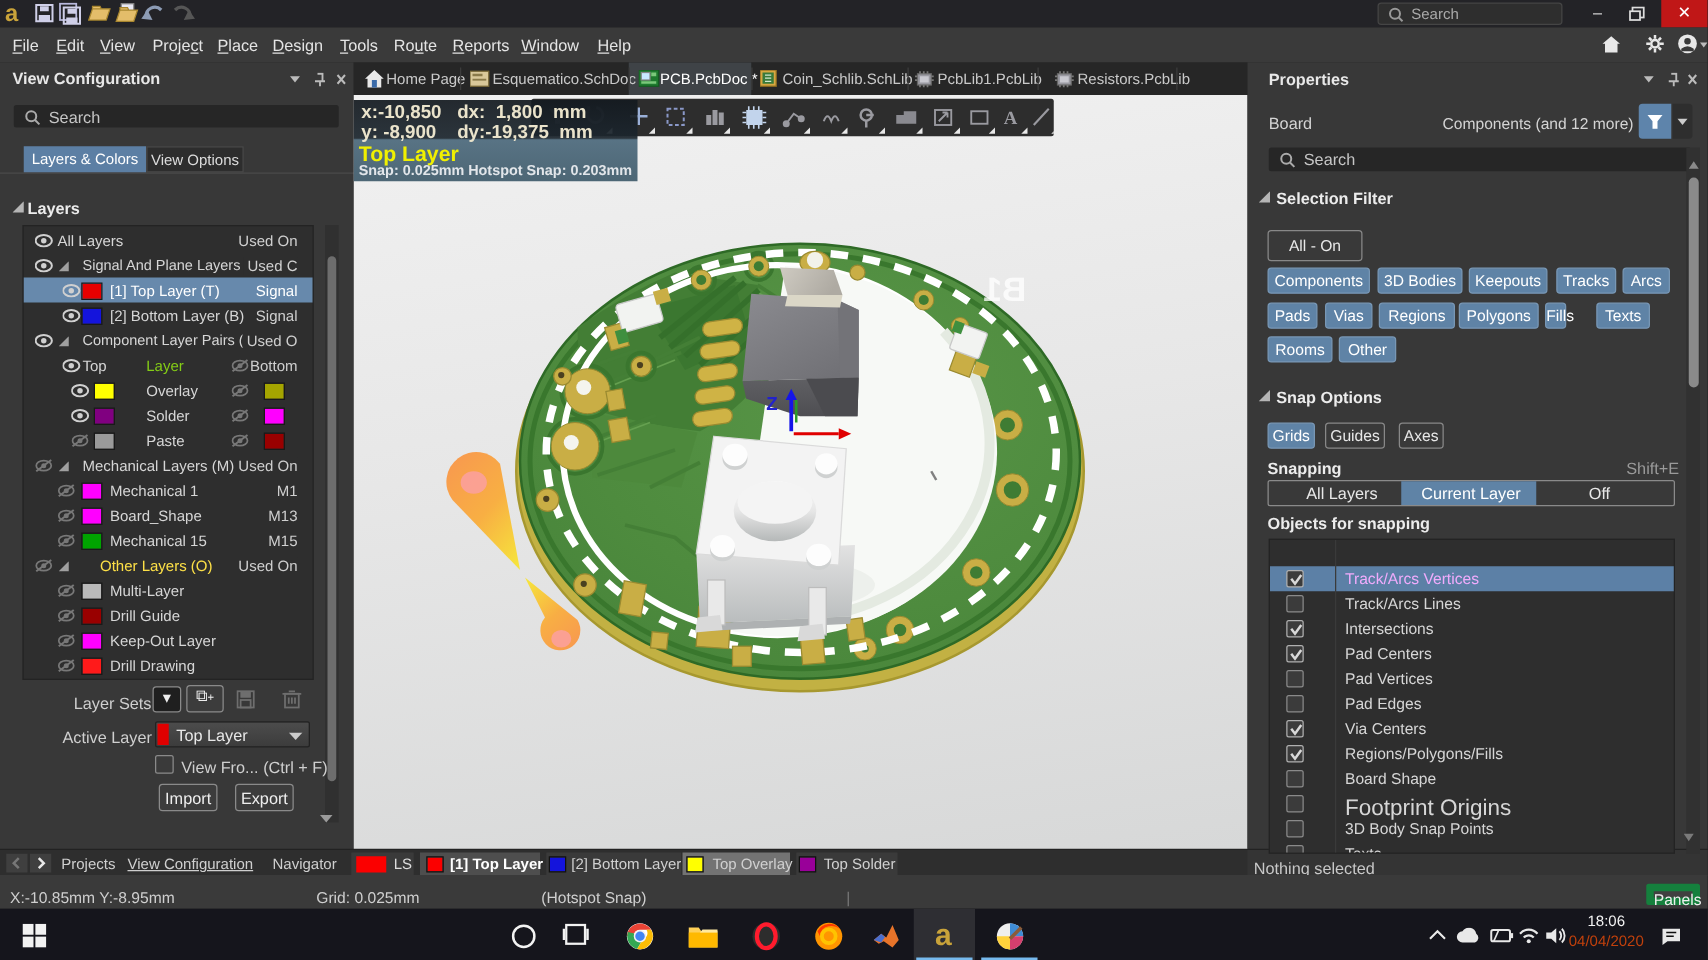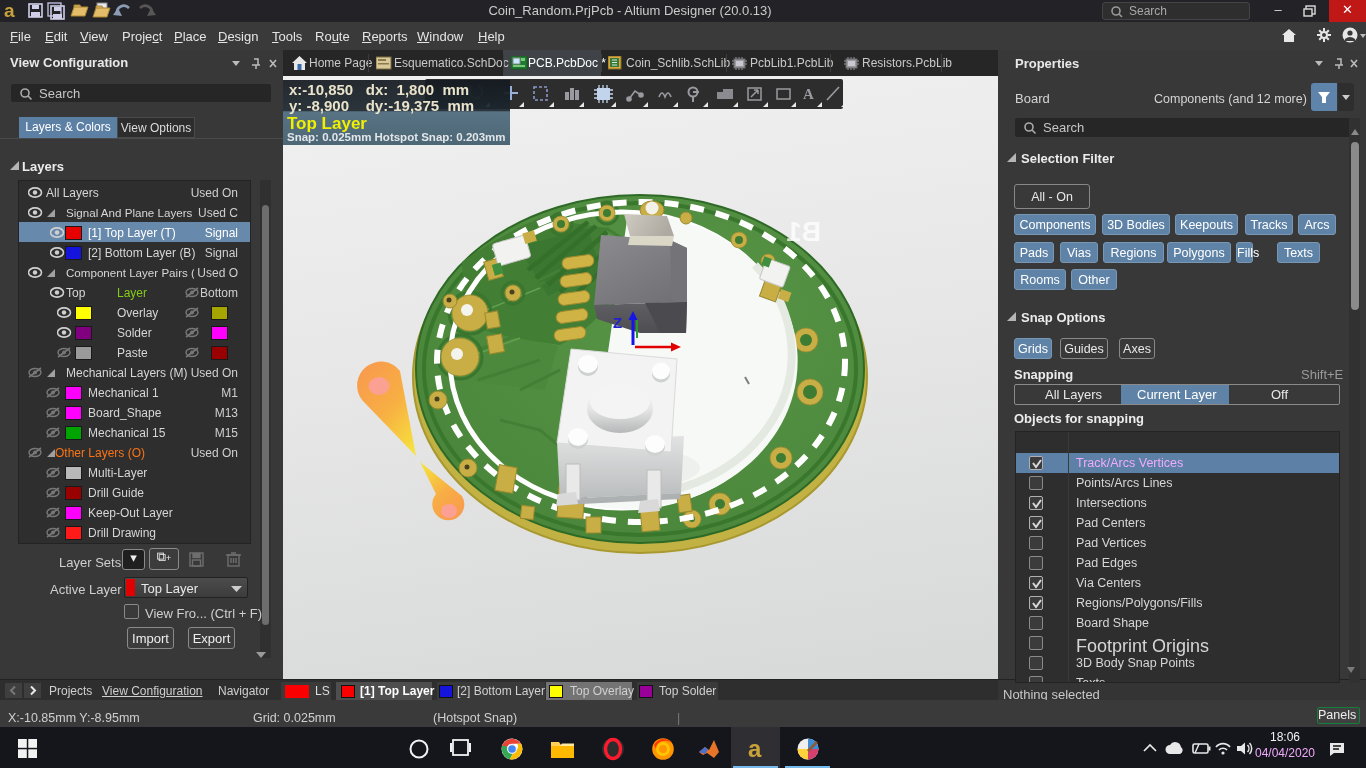--- a/index.html
+++ b/index.html
@@ -48,21 +48,20 @@
 #rightpanel{left:998px;top:50px;width:368px;height:629px;background:#383838;color:#d4d4d4;font-size:13px}
 .bluebtn{position:absolute;background:#5f83a6;border:1px solid #7897b5;border-radius:3px;color:#fff;font-size:12.5px;text-align:center;height:21px;line-height:20px}
 .darkbtn{position:absolute;background:#393939;border:1px solid #888;border-radius:3px;color:#e8e8e8;font-size:12.5px;text-align:center;height:21px;line-height:20px}
 .sechead{position:absolute;font-weight:bold;color:#ececec;font-size:13px}
 </style>
 </head>
 <body>
 <div id="root">
 
 <div id="titlebar" class="abs">
-  <div id="title" class="abs">Coin_Random.PrjPcb - Altium Designer (20.0.13)</div>
   <div id="tsearch" class="abs">Search
     <svg class="abs" style="left:7px;top:2px" width="14" height="14">
           <circle cx="6" cy="6" r="4" fill="none" stroke="#999" stroke-width="1.6"></circle>
           <line x1="9" y1="9" x2="12" y2="12" stroke="#999" stroke-width="1.6"></line>
         </svg>
   </div>
   <div class="winbtn abs" style="left:1263px">–</div>
   <svg class="abs" style="left:1303px;top:5px" width="14" height="12">
         <rect x="3" y="1" width="9" height="8" fill="none" stroke="#ddd" stroke-width="1.4"></rect>
         <rect x="1" y="4" width="8" height="7" fill="#232327" stroke="#ddd" stroke-width="1.4"></rect>
@@ -275,21 +274,21 @@
         <span class="abs" style="left:69px;top:245px;color:#d6d6d6;font-size:12px">Mechanical 15</span>
         <span class="abs" style="right:12px;top:245px;color:#cfcfcf;font-size:12px">M15</span>
         <svg class="abs" style="left:9px;top:266px" width="15" height="11">
           <ellipse cx="7" cy="5.5" rx="6" ry="4" fill="none" stroke="#787878" stroke-width="1.4"></ellipse>
           <circle cx="7" cy="5.5" r="2" fill="#787878"></circle>
           <line x1="1" y1="10" x2="13" y2="1" stroke="#787878" stroke-width="1.6"></line>
         </svg>
         <svg class="abs" style="left:28px;top:268px" width="9" height="9">
           <path d="M8,0 L8,8 L0,8 Z" fill="#a0a0a0"></path>
         </svg>
-        <span class="abs" style="left:36px;top:265px;color:#f97316;font-size:12px">Other Layers (O)</span>
+        <span class="abs" style="left:61px;top:265px;color:#fde047;font-size:12px">Other Layers (O)</span>
         <span class="abs" style="right:12px;top:265px;color:#cfcfcf;font-size:12px;background:#2e2e2e;padding-left:3px">Used On</span>
         <svg class="abs" style="left:27px;top:286px" width="15" height="11">
           <ellipse cx="7" cy="5.5" rx="6" ry="4" fill="none" stroke="#787878" stroke-width="1.4"></ellipse>
           <circle cx="7" cy="5.5" r="2" fill="#787878"></circle>
           <line x1="1" y1="10" x2="13" y2="1" stroke="#787878" stroke-width="1.6"></line>
         </svg>
         <div class="abs" style="left:47px;top:286px;width:15px;height:12px;background:#b9b9b9;outline:1px solid #191919"></div>
         <span class="abs" style="left:69px;top:285px;color:#d6d6d6;font-size:12px">Multi-Layer</span>
         <svg class="abs" style="left:27px;top:306px" width="15" height="11">
           <ellipse cx="7" cy="5.5" rx="6" ry="4" fill="none" stroke="#787878" stroke-width="1.4"></ellipse>
@@ -709,21 +708,21 @@
         <span class="abs" style="left:256px;top:2px;color:#e8e8e8">Off</span>
       </div>
       <span class="sechead" style="left:16px;top:361px">Objects for snapping</span>
       <div class="abs" style="left:17px;top:381px;width:325px;height:252px;background:#2e2e2e;border:1px solid #232323;overflow:hidden">
         <div class="abs" style="left:0;top:21px;width:325px;height:20px;background:#5c80a6"></div>
         <div class="abs" style="left:13px;top:24px;width:14px;height:14px;background:#3b3b3b;border:1px solid #b0b0b0;border-radius:2px"><svg width="14" height="14">
             <path d="M3,6 L6,10 L11,3" stroke="#d8d8d8" stroke-width="2" fill="none"></path>
           </svg></div>
         <span class="abs" style="left:60px;top:24px;font-size:12.5px;color:#f0abfc">Track/Arcs Vertices</span>
         <div class="abs" style="left:13px;top:44px;width:14px;height:14px;background:#3b3b3b;border:1px solid #8a8a8a;border-radius:2px"></div>
-        <span class="abs" style="left:60px;top:44px;font-size:12.5px;color:#d6d6d6">Points/Arcs Lines</span>
+        <span class="abs" style="left:60px;top:44px;font-size:12.5px;color:#d6d6d6">Track/Arcs Lines</span>
         <div class="abs" style="left:13px;top:64px;width:14px;height:14px;background:#3b3b3b;border:1px solid #b0b0b0;border-radius:2px"><svg width="14" height="14">
             <path d="M3,6 L6,10 L11,3" stroke="#d8d8d8" stroke-width="2" fill="none"></path>
           </svg></div>
         <span class="abs" style="left:60px;top:64px;font-size:12.5px;color:#d6d6d6">Intersections</span>
         <div class="abs" style="left:13px;top:84px;width:14px;height:14px;background:#3b3b3b;border:1px solid #b0b0b0;border-radius:2px"><svg width="14" height="14">
             <path d="M3,6 L6,10 L11,3" stroke="#d8d8d8" stroke-width="2" fill="none"></path>
           </svg></div>
         <span class="abs" style="left:60px;top:84px;font-size:12.5px;color:#d6d6d6">Pad Centers</span>
         <div class="abs" style="left:13px;top:104px;width:14px;height:14px;background:#3b3b3b;border:1px solid #8a8a8a;border-radius:2px"></div>
         <span class="abs" style="left:60px;top:104px;font-size:12.5px;color:#d6d6d6">Pad Vertices</span>
@@ -757,21 +756,21 @@
         <path d="M0,1 L8,1 L4,7 Z" fill="#7a7a7a"></path>
       </svg>
     </div>
 
 <div id="statusbar" class="abs">
   <span class="abs" style="left:8px;top:11px">X:-10.85mm Y:-8.95mm</span>
   <span class="abs" style="left:253px;top:11px">Grid: 0.025mm</span>
   <span class="abs" style="left:433px;top:11px">(Hotspot Snap)</span>
   <span class="abs" style="left:677px;top:11px;color:#777">|</span>
 
-  <div class="abs" style="left:1317px;top:7px;width:43px;height:17px;background:#404040;border:1px solid #15803d;border-radius:2px;color:#eee;line-height:15px;font-size:12.5px">Panels</div>
+  <div class="abs" style="left:1317px;top:7px;width:43px;height:17px;background:#404040;border:6px solid #15803d;border-radius:2px;color:#eee;text-align:center;line-height:15px;font-size:12.5px">Panels</div>
 </div>
 
 <div id="taskbar" class="abs">
       <svg class="abs" style="left:18px;top:12px" width="19" height="19">
         <rect x="0" y="0" width="8.8" height="8.8" fill="#f2f2f2"></rect>
         <rect x="10.3" y="0" width="8.8" height="8.8" fill="#f2f2f2"></rect>
         <rect x="0" y="10.3" width="8.8" height="8.8" fill="#f2f2f2"></rect>
         <rect x="10.3" y="10.3" width="8.8" height="8.8" fill="#f2f2f2"></rect>
       </svg>
       <svg class="abs" style="left:407px;top:10px" width="24" height="24">
@@ -832,20 +831,20 @@
       <svg class="abs" style="left:1214px;top:15px" width="18" height="13">
         <path d="M2,5 A9,9 0 0 1 16,5" fill="none" stroke="#e8e8e8" stroke-width="1.7"></path>
         <path d="M5,8 A5.5,5.5 0 0 1 13,8" fill="none" stroke="#e8e8e8" stroke-width="1.7"></path>
         <circle cx="9" cy="11" r="1.6" fill="#e8e8e8"></circle>
       </svg>
       <svg class="abs" style="left:1236px;top:14px" width="18" height="15">
         <path d="M1,5 L5,5 L9,1.5 L9,13.5 L5,10 L1,10 Z" fill="#e8e8e8"></path>
         <path d="M11.5,4 A5,5 0 0 1 11.5,11 M13.5,2 A8,8 0 0 1 13.5,13" stroke="#e8e8e8" stroke-width="1.5" fill="none"></path>
       </svg>
       <div class="abs" style="left:1255px;top:3px;width:60px;text-align:center;font-size:12px;color:#f2f2f2">18:06</div>
-      <div class="abs" style="left:1243px;top:19px;width:84px;text-align:center;font-size:12px;color:#f0abfc">04/04/2020</div>
+      <div class="abs" style="left:1243px;top:19px;width:84px;text-align:center;font-size:12px;color:#c2410c">04/04/2020</div>
       <svg class="abs" style="left:1328px;top:14px" width="18" height="16">
         <path d="M2,2 L16,2 L16,12 L6,12 L2,15 Z" fill="#e8e8e8"></path>
         <path d="M5,5 L13,5 M5,8 L11,8" stroke="#0f0f0f" stroke-width="1.3"></path>
       </svg>
     </div>
 
 </div>
 
 </body></html>

